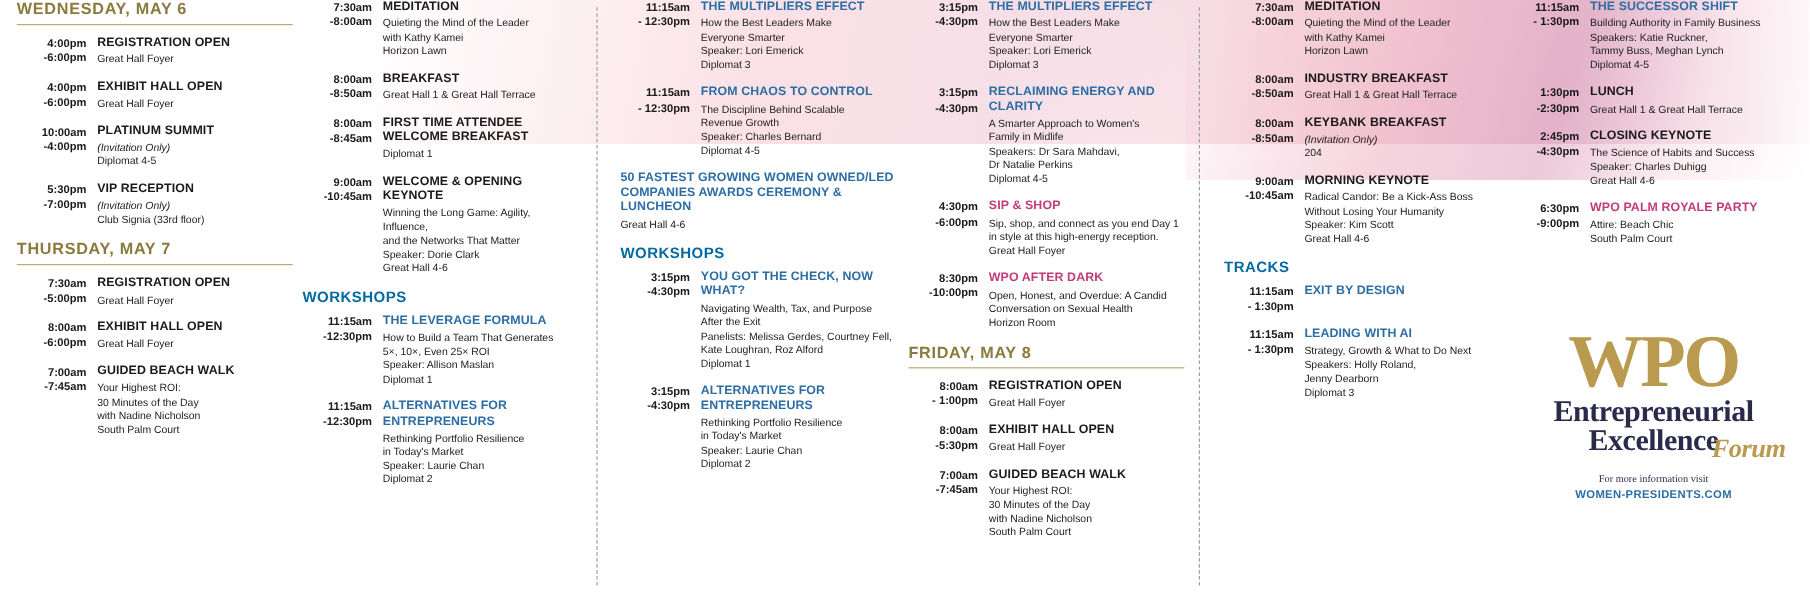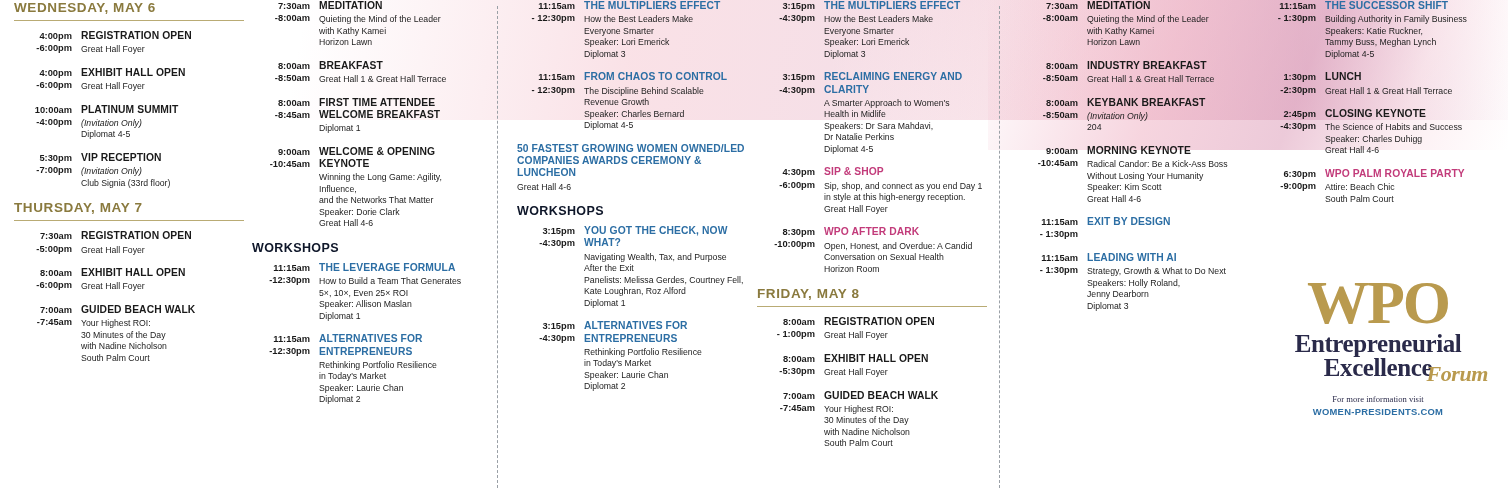--- a/index.html
+++ b/index.html
@@ -65,21 +65,21 @@
     font-weight: bold;
     color: #8a7a3e;
     letter-spacing: 0.6px;
     border-bottom: 1px solid #b9ab74;
     padding-bottom: 5px;
     margin-bottom: 9px;
   }
   .sectitle {
     font-size: 12.5px;
     font-weight: bold;
-    color: #0f172a;
+    color: #0369a1;
     letter-spacing: 0.4px;
     margin-bottom: 7px;
   }
   .item {
     display: flex;
     margin-bottom: 11px;
   }
   .time {
     width: 58px;
     min-width: 58px;
@@ -436,21 +436,21 @@
       </div>
       <div class="item">
         <div class="time">
           <span class="t1">3:15pm</span>
           <span class="t2">-4:30pm</span>
         </div>
         <div class="body">
           <div class="ttl blue">RECLAIMING ENERGY AND CLARITY</div>
           <div class="sub">
             <div>A Smarter Approach to Women's</div>
-            <div>Health in Midlife</div>
+            <div>Family in Midlife</div>
             <div>Speakers: Dr Sara Mahdavi,</div>
             <div>Dr Natalie Perkins</div>
             <div>Diplomat 4-5</div>
           </div>
         </div>
       </div>
       <div class="item">
         <div class="time">
           <span class="t1">4:30pm</span>
           <span class="t2">-6:00pm</span>
@@ -567,20 +567,21 @@
         <div class="body">
           <div class="ttl">MORNING KEYNOTE</div>
           <div class="sub">
             <div>Radical Candor: Be a Kick-Ass Boss</div>
             <div>Without Losing Your Humanity</div>
             <div>Speaker: Kim Scott</div>
             <div>Great Hall 4-6</div>
           </div>
         </div>
       </div>
+      <div class="sectitle">TRACKS</div>
       <div class="item">
         <div class="time">
           <span class="t1">11:15am</span>
           <span class="t2">- 1:30pm</span>
         </div>
         <div class="body">
           <div class="ttl blue">EXIT BY DESIGN</div>
         </div>
       </div>
       <div class="item">

